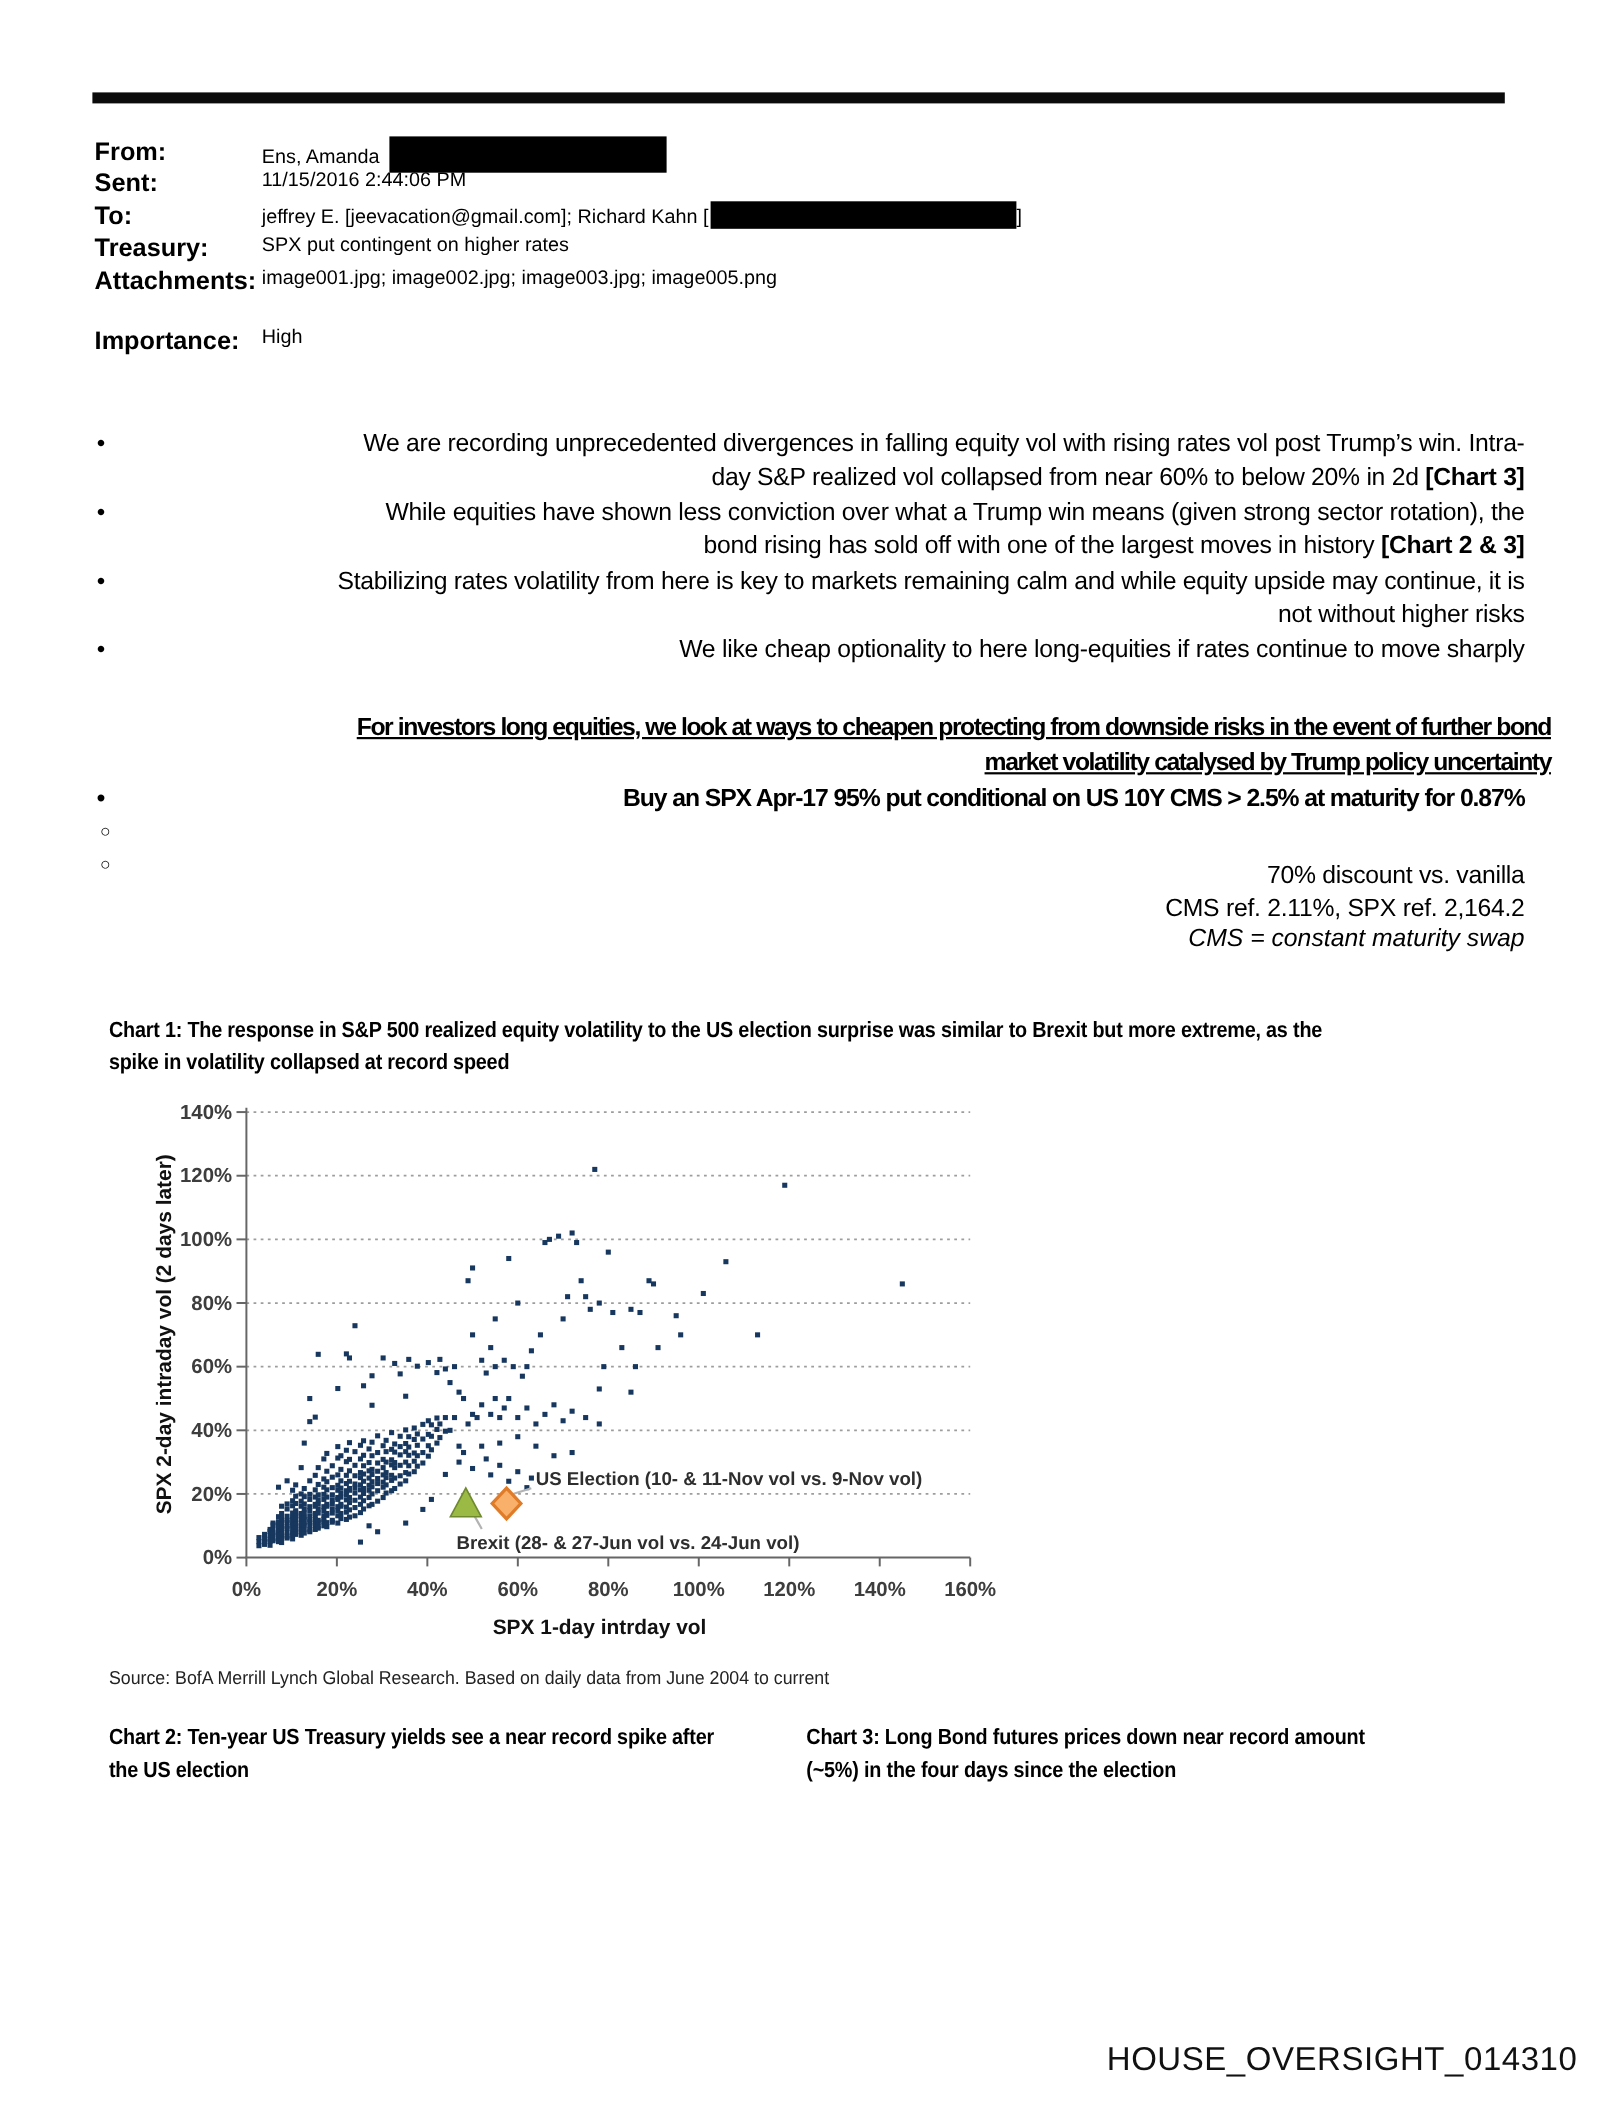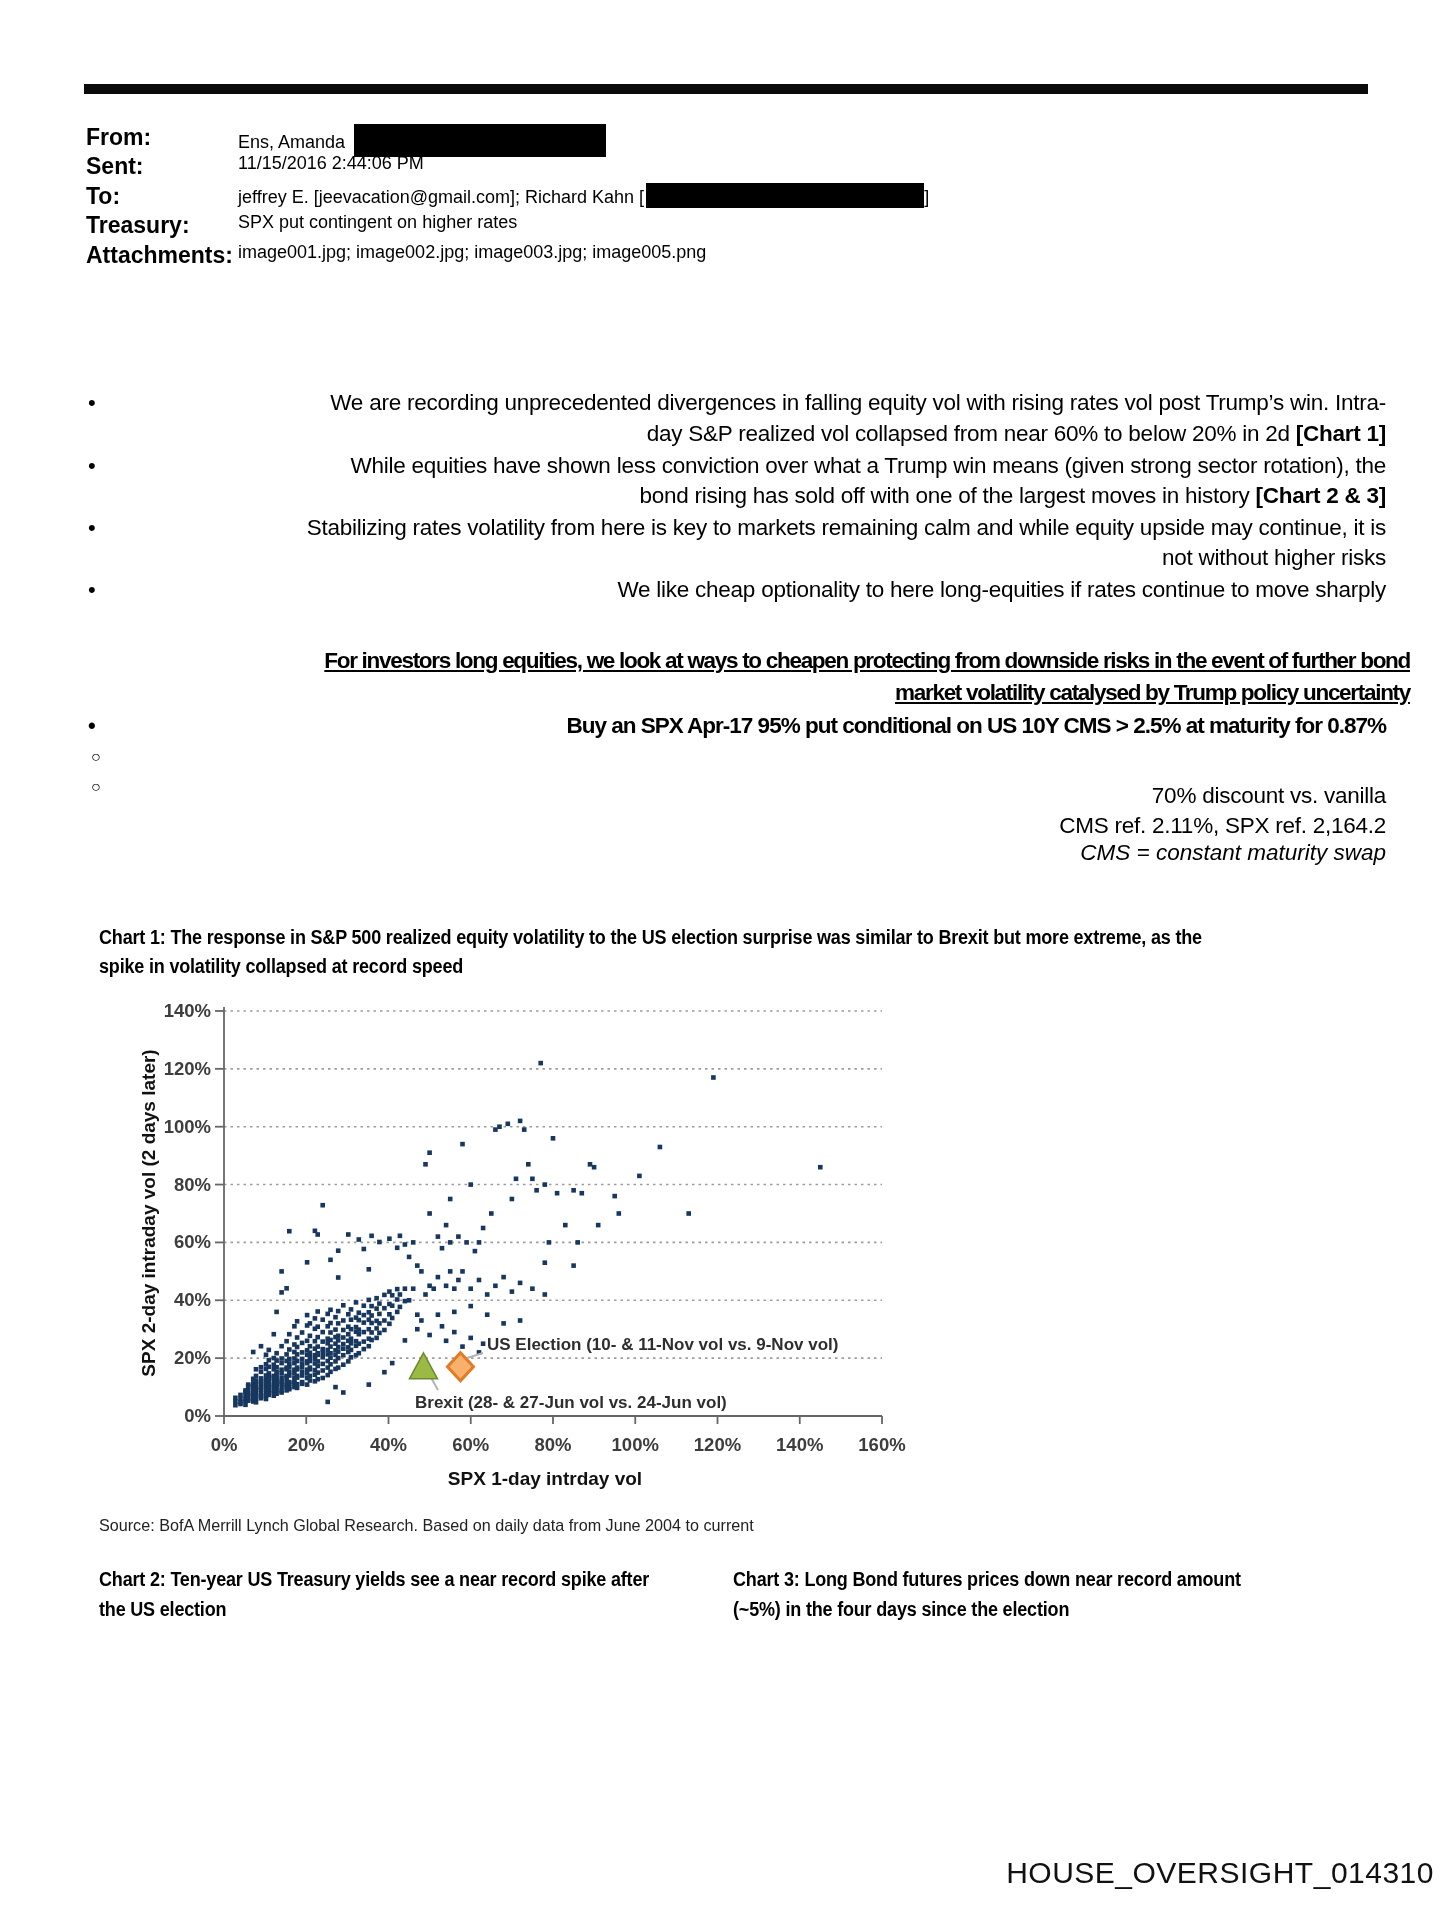--- a/index.html
+++ b/index.html
@@ -50,28 +50,32 @@
     <span class="hval"><span>jeffrey E. [jeevacation@gmail.com]; Richard Kahn [</span><span class="redact r2"></span><span>]</span></span>
   </div>
   <div class="hrow" style="top:212px">
     <span class="hlabel">Treasury:</span>
     <span class="hval">SPX put contingent on higher rates</span>
   </div>
   <div class="hrow" style="top:242px">
     <span class="hlabel">Attachments:</span>
     <span class="hval">image001.jpg; image002.jpg; image003.jpg; image005.png</span>
   </div>
+  <div class="hrow" style="top:296px">
+    <span class="hlabel">Importance:</span>
+    <span class="hval">High</span>
+  </div>
 
 
   <div class="bline" style="top:390px">
     <span class="bul">•</span>
     <span class="ind">We are recording unprecedented divergences in falling equity vol with rising rates vol post Trump’s win.  Intra-</span>
   </div>
   <div class="bline" style="top:421px">
-    <span>day S&amp;P realized vol collapsed from near 60% to below 20% in 2d </span><span class="bold">[Chart 1]</span>
+    <span>day S&amp;P realized vol collapsed from near 60% to below 20% in 2d </span><span class="bold">[Chart 3]</span>
   </div>
 
   <div class="bline" style="top:453px">
     <span class="bul">•</span>
     <span class="ind">While equities have shown less conviction over what a Trump win means (given strong sector rotation), the</span>
   </div>
   <div class="bline" style="top:483px">
     <span>bond rising has sold off with one of the largest moves in history </span><span class="bold">[Chart 2 &amp; 3]</span>
   </div>
 

